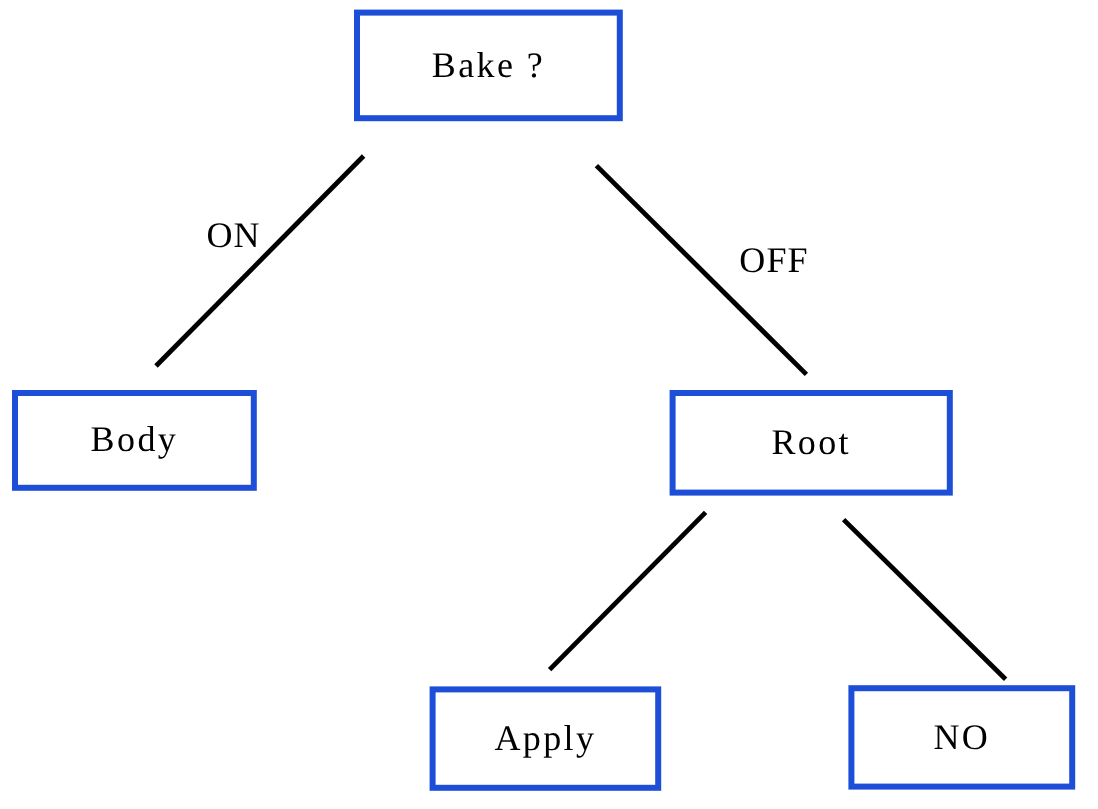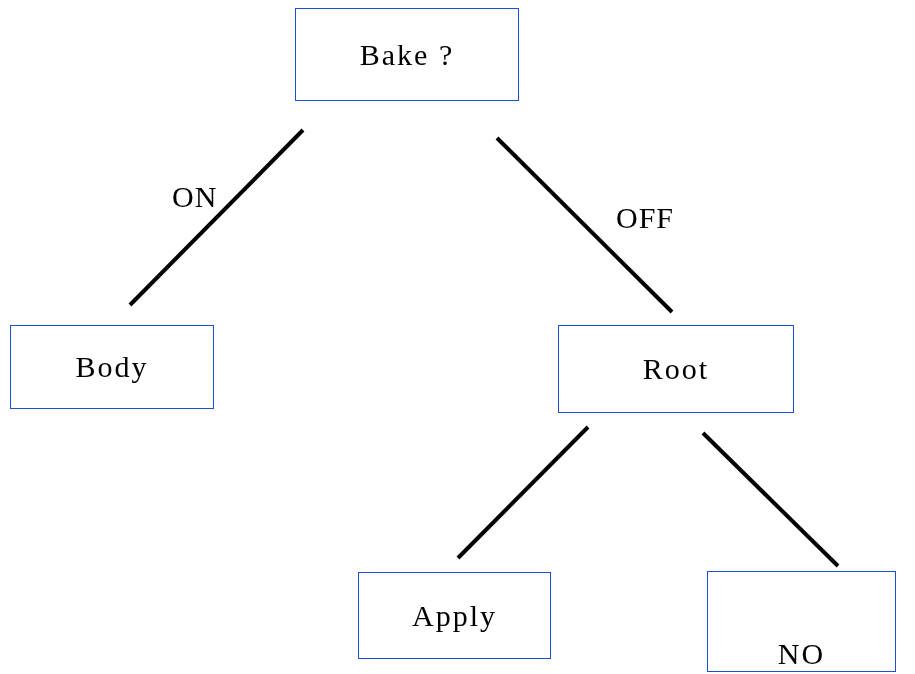--- a/index.html
+++ b/index.html
@@ -23,35 +23,35 @@
     width: 915px;
     height: 674px;
   }
   .edges-svg line {
     stroke: #000000;
     stroke-width: 4;
     stroke-linecap: butt;
   }
   .node {
     position: absolute;
-    border: 1px solid #1d4ed8;
+    border: 5px solid #1d4ed8;
     background: #ffffff;
     display: flex;
     align-items: center;
     justify-content: center;
     font-size: 30px;
     letter-spacing: 2px;
     box-sizing: border-box;
     white-space: pre;
   }
   .node-bake  { left: 295px; top: 8px;   width: 224px; height: 93px; }
   .node-body  { left: 10px;  top: 325px; width: 204px; height: 84px; }
   .node-root  { left: 558px; top: 325px; width: 236px; height: 88px; }
   .node-apply { left: 358px; top: 572px; width: 193px; height: 87px; }
-  .node-no    { left: 707px; top: 571px; width: 189px; height: 101px; align-items: flex-end; }
+  .node-no    { left: 707px; top: 571px; width: 189px; height: 87px; }
   .edge-label {
     position: absolute;
     font-size: 30px;
     letter-spacing: 1px;
     line-height: 1;
     white-space: pre;
   }
   .edge-label-on  { left: 172px; top: 182px; }
   .edge-label-off { left: 616px; top: 203px; }
 </style>

